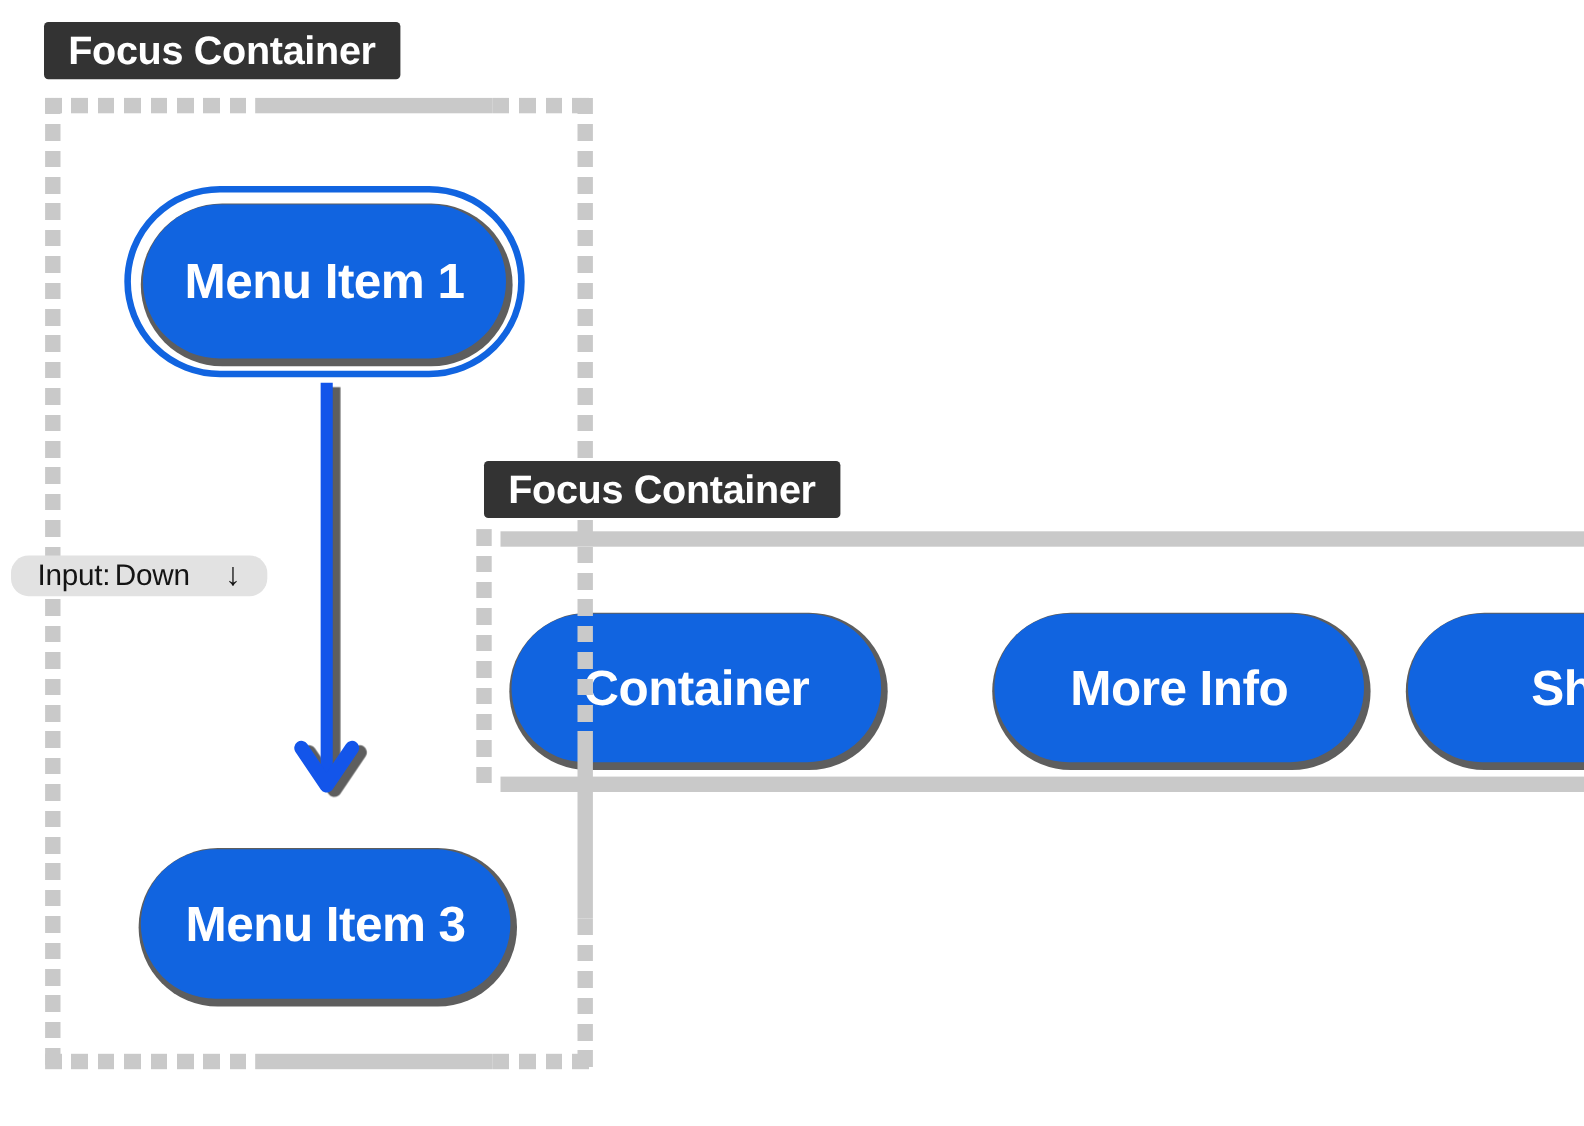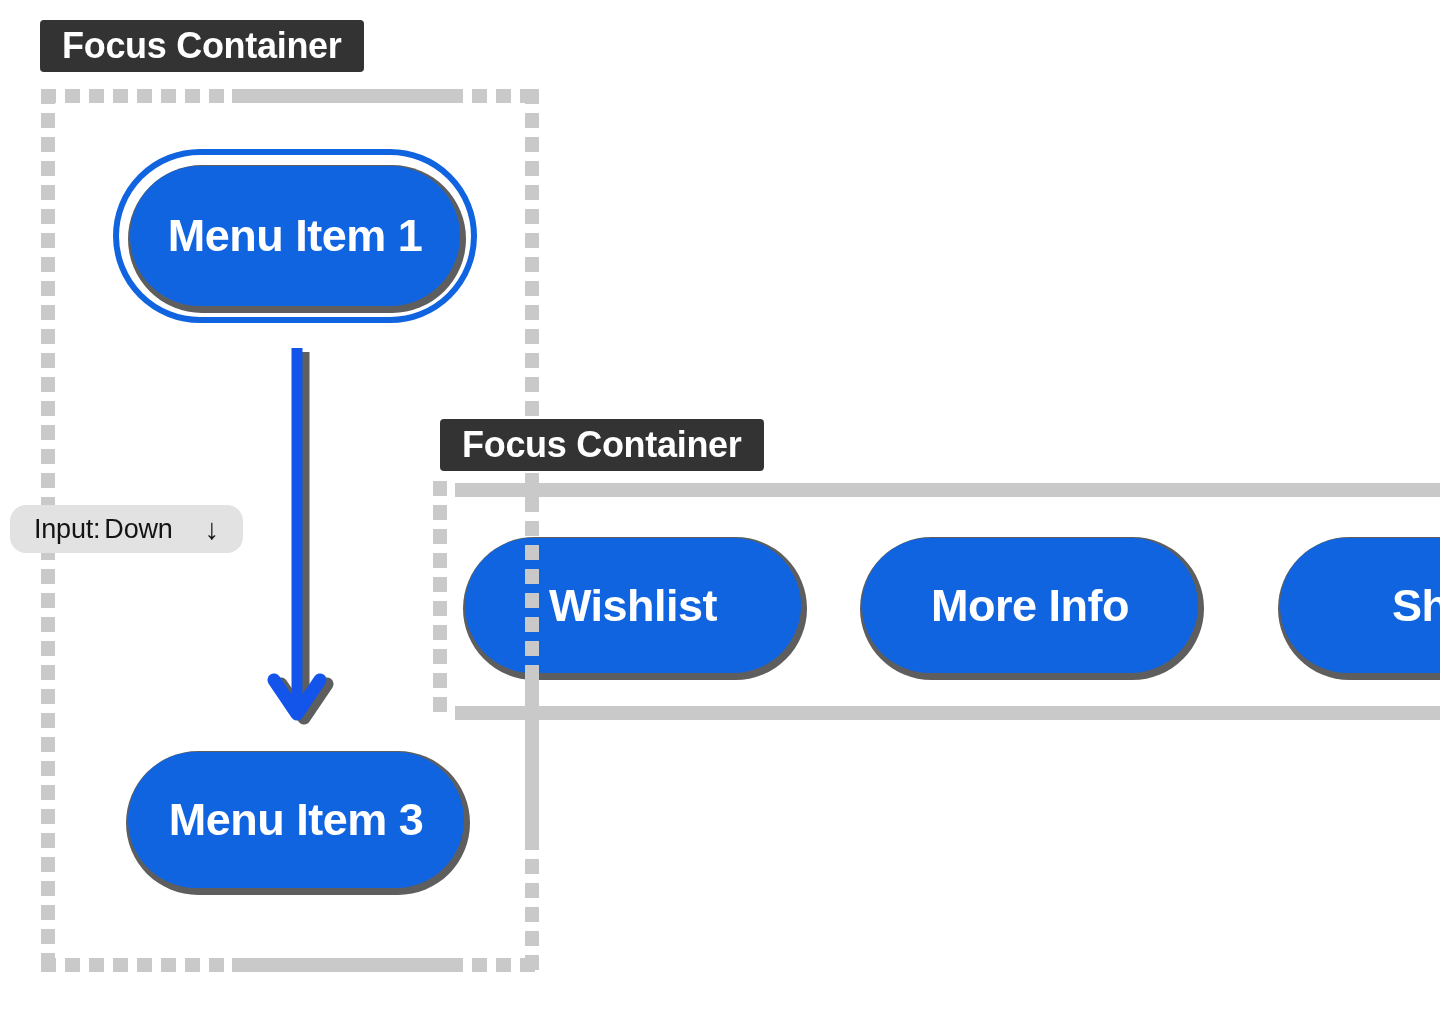--- a/index.html
+++ b/index.html
@@ -26,34 +26,35 @@
   .menu-border{z-index:30;}
   .row-border{z-index:10;}
 
   
   .pill{
     position:absolute;z-index:20;display:flex;align-items:center;justify-content:center;
     background:var(--blue,#1164e0);color:var(--btn-text,#ffffff);
     border:none;border-radius:999px;cursor:pointer;
     font-family:inherit;font-weight:700;font-size:45px;letter-spacing:-0.5px;
     box-shadow:2px 3px 0 4px var(--shadow,#5e5e5e);
+    margin-top:20px;
   }
   .pill.focused{outline:6px solid var(--blue,#1164e0);outline-offset:11px;}
   .pill.clipped{justify-content:flex-start;padding-left:112px;}
 
   
   .badge{
     position:absolute;z-index:40;display:inline-flex;align-items:center;
     height:52px;padding:0 22px;border-radius:4px;
     background:var(--badge-dark-bg,#333333);color:var(--badge-dark-text,#ffffff);
     font-weight:700;font-size:36px;letter-spacing:-0.3px;
   }
   .input-badge{
     position:absolute;z-index:40;display:inline-flex;align-items:center;
-    height:48px;padding:0 24px;border-radius:16px;
+    height:37px;padding:0 24px;border-radius:16px;
     background:var(--badge-light-bg,#e2e2e2);color:var(--badge-light-text,#141414);
     font-size:27px;letter-spacing:-0.2px;
   }
   .input-badge .pre{font-weight:400;}
   .input-badge .val{font-weight:400;margin-left:4px;text-align:center;}
   .input-badge .arr{margin-left:32px;font-size:29px;font-weight:500;}
 
   
   .arrow-svg{
     position:absolute;left:266px;top:342px;z-index:25;
@@ -63,22 +64,22 @@
 </style>
 </head>
 <body>
 
 <div class="stage">
 
   <div class="border v-dash row-border" style="left:433px;top:481px;height:239px;"></div>
   <div class="border h-solid row-border" style="left:455px;top:483px;width:985px;"></div>
   <div class="border h-solid row-border" style="left:455px;top:706px;width:985px;"></div>
 
-  <button class="pill" style="left:465px;top:538px;width:336px;height:135px;">Wishlist</button>
-  <button class="pill" style="left:862px;top:538px;width:336px;height:135px;">More Info</button>
+  <button class="pill" style="left:465px;top:538px;width:336px;height:135px;">Container</button>
+  <button class="pill" style="left:904px;top:538px;width:336px;height:135px;">More Info</button>
   <button class="pill clipped" style="left:1280px;top:538px;width:336px;height:135px;">Sh</button>
 
   <button class="pill focused" style="left:130px;top:166px;width:330px;height:140px;">Menu Item 1</button>
   <button class="pill" style="left:128px;top:752px;width:336px;height:136px;">Menu Item 3</button>
 
   <svg class="arrow-svg" width="64" height="384" viewBox="0 0 64 384">
     <line class="stroke" x1="31" y1="6" x2="31" y2="362" stroke-width="11"></line>
     <polyline class="stroke" points="8,338 31,372 54,338" fill="none" stroke-width="13" stroke-linecap="round" stroke-linejoin="round"></polyline>
   </svg>
 

